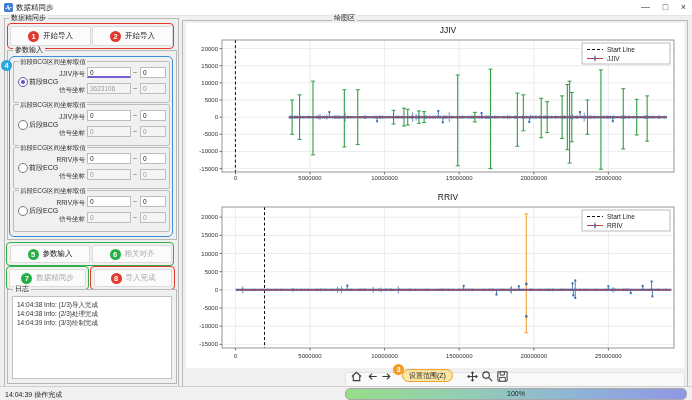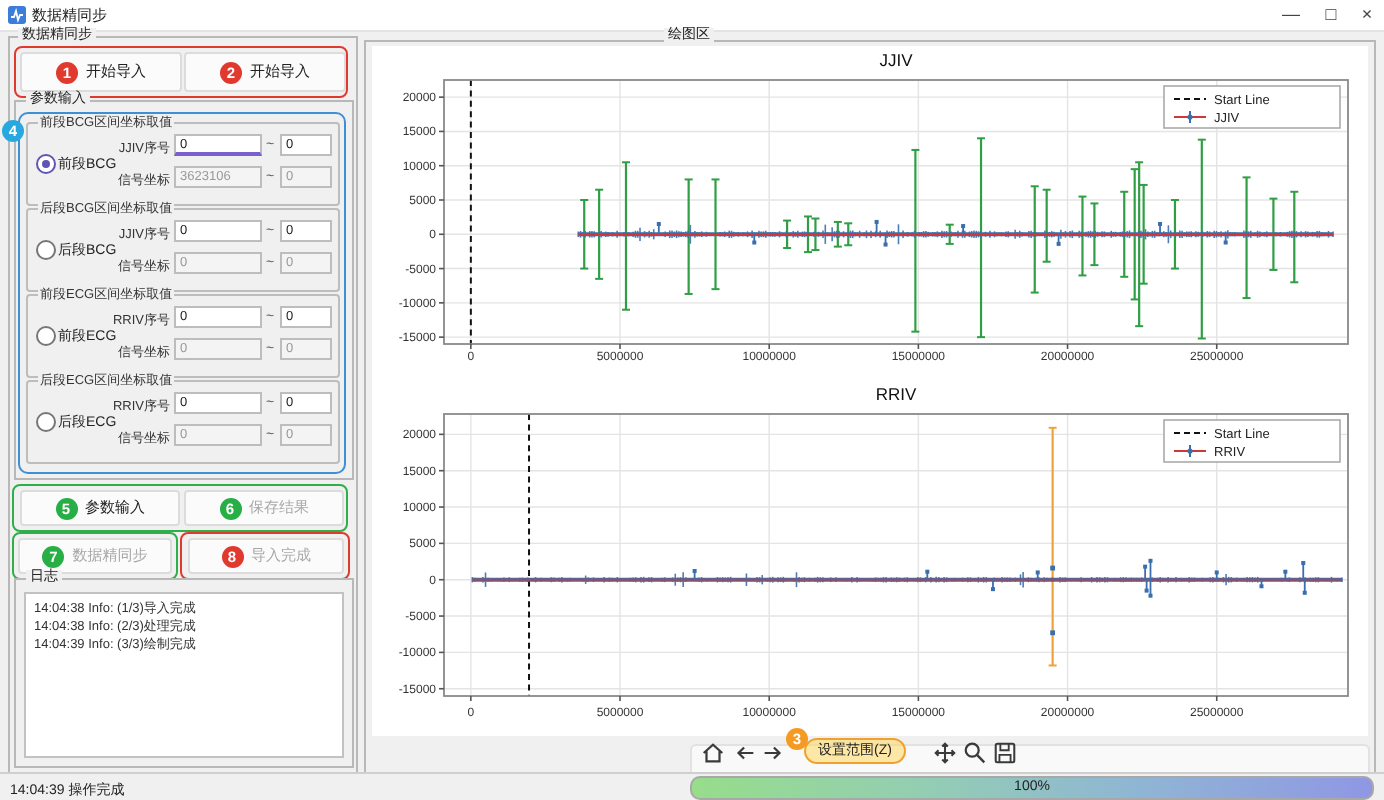--- a/index.html
+++ b/index.html
@@ -140,21 +140,21 @@
     <input class="field on" style="left: 126px; top: 21px; width: 26px;" readonly="" value="0">
   </div>
 
   <div class="abs ann-green" style="left:6px;top:242px;width:166px;height:22px"></div>
   <div class="abs btn" style="left:10px;top:245px;width:78px;height:16px">
     <span class="badge b-green">5</span>
     <span>参数输入</span>
   </div>
   <div class="abs btn disabled" style="left:92px;top:245px;width:78px;height:16px">
     <span class="badge b-green">6</span>
-    <span>保存结果</span>
+    <span>相关对齐</span>
   </div>
   <div class="abs ann-green" style="left:6px;top:266px;width:81px;height:22px"></div>
   <div class="abs btn disabled" style="left:9px;top:269px;width:75px;height:16px">
     <span class="badge b-green">7</span>
     <span>数据精同步</span>
   </div>
   <div class="abs ann-red" style="left:90px;top:266px;width:83px;height:22px"></div>
   <div class="abs btn disabled" style="left:94px;top:269px;width:76px;height:16px">
     <span class="badge b-red">8</span>
     <span>导入完成</span>

